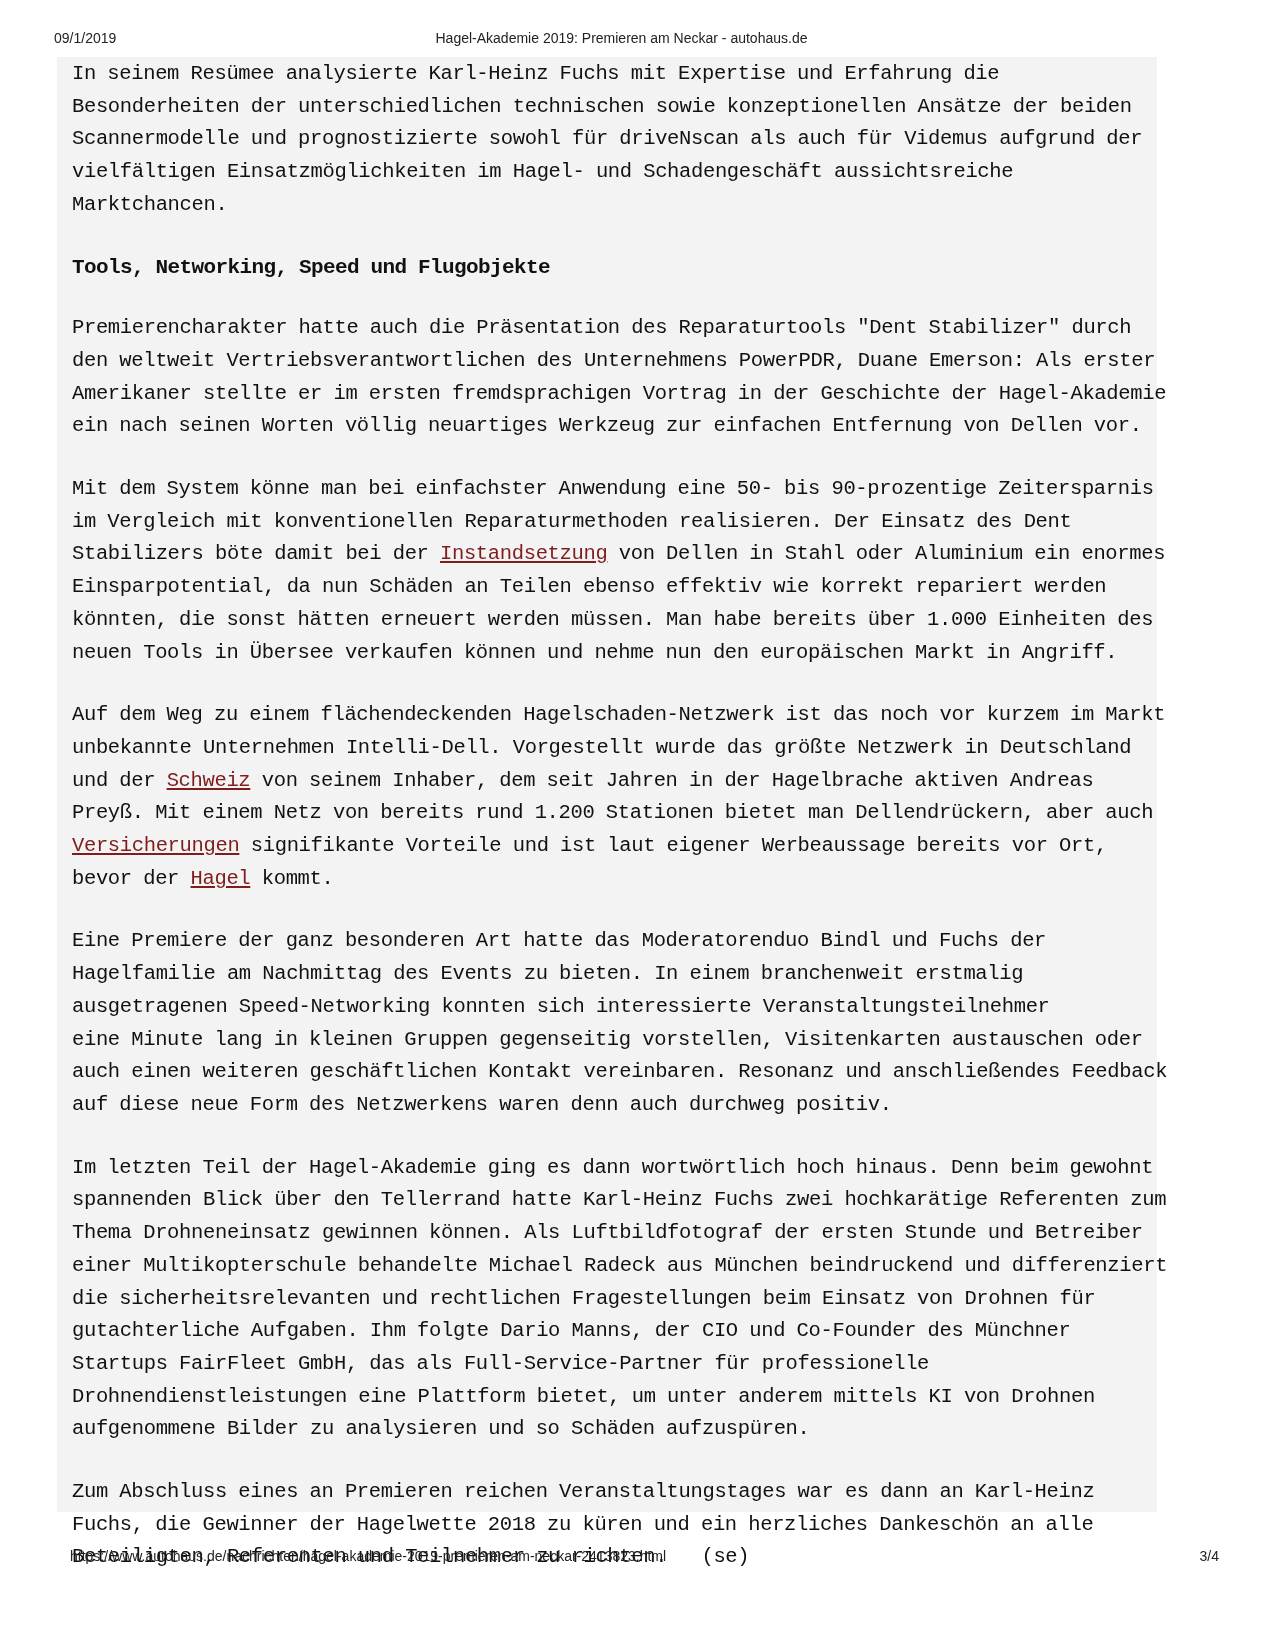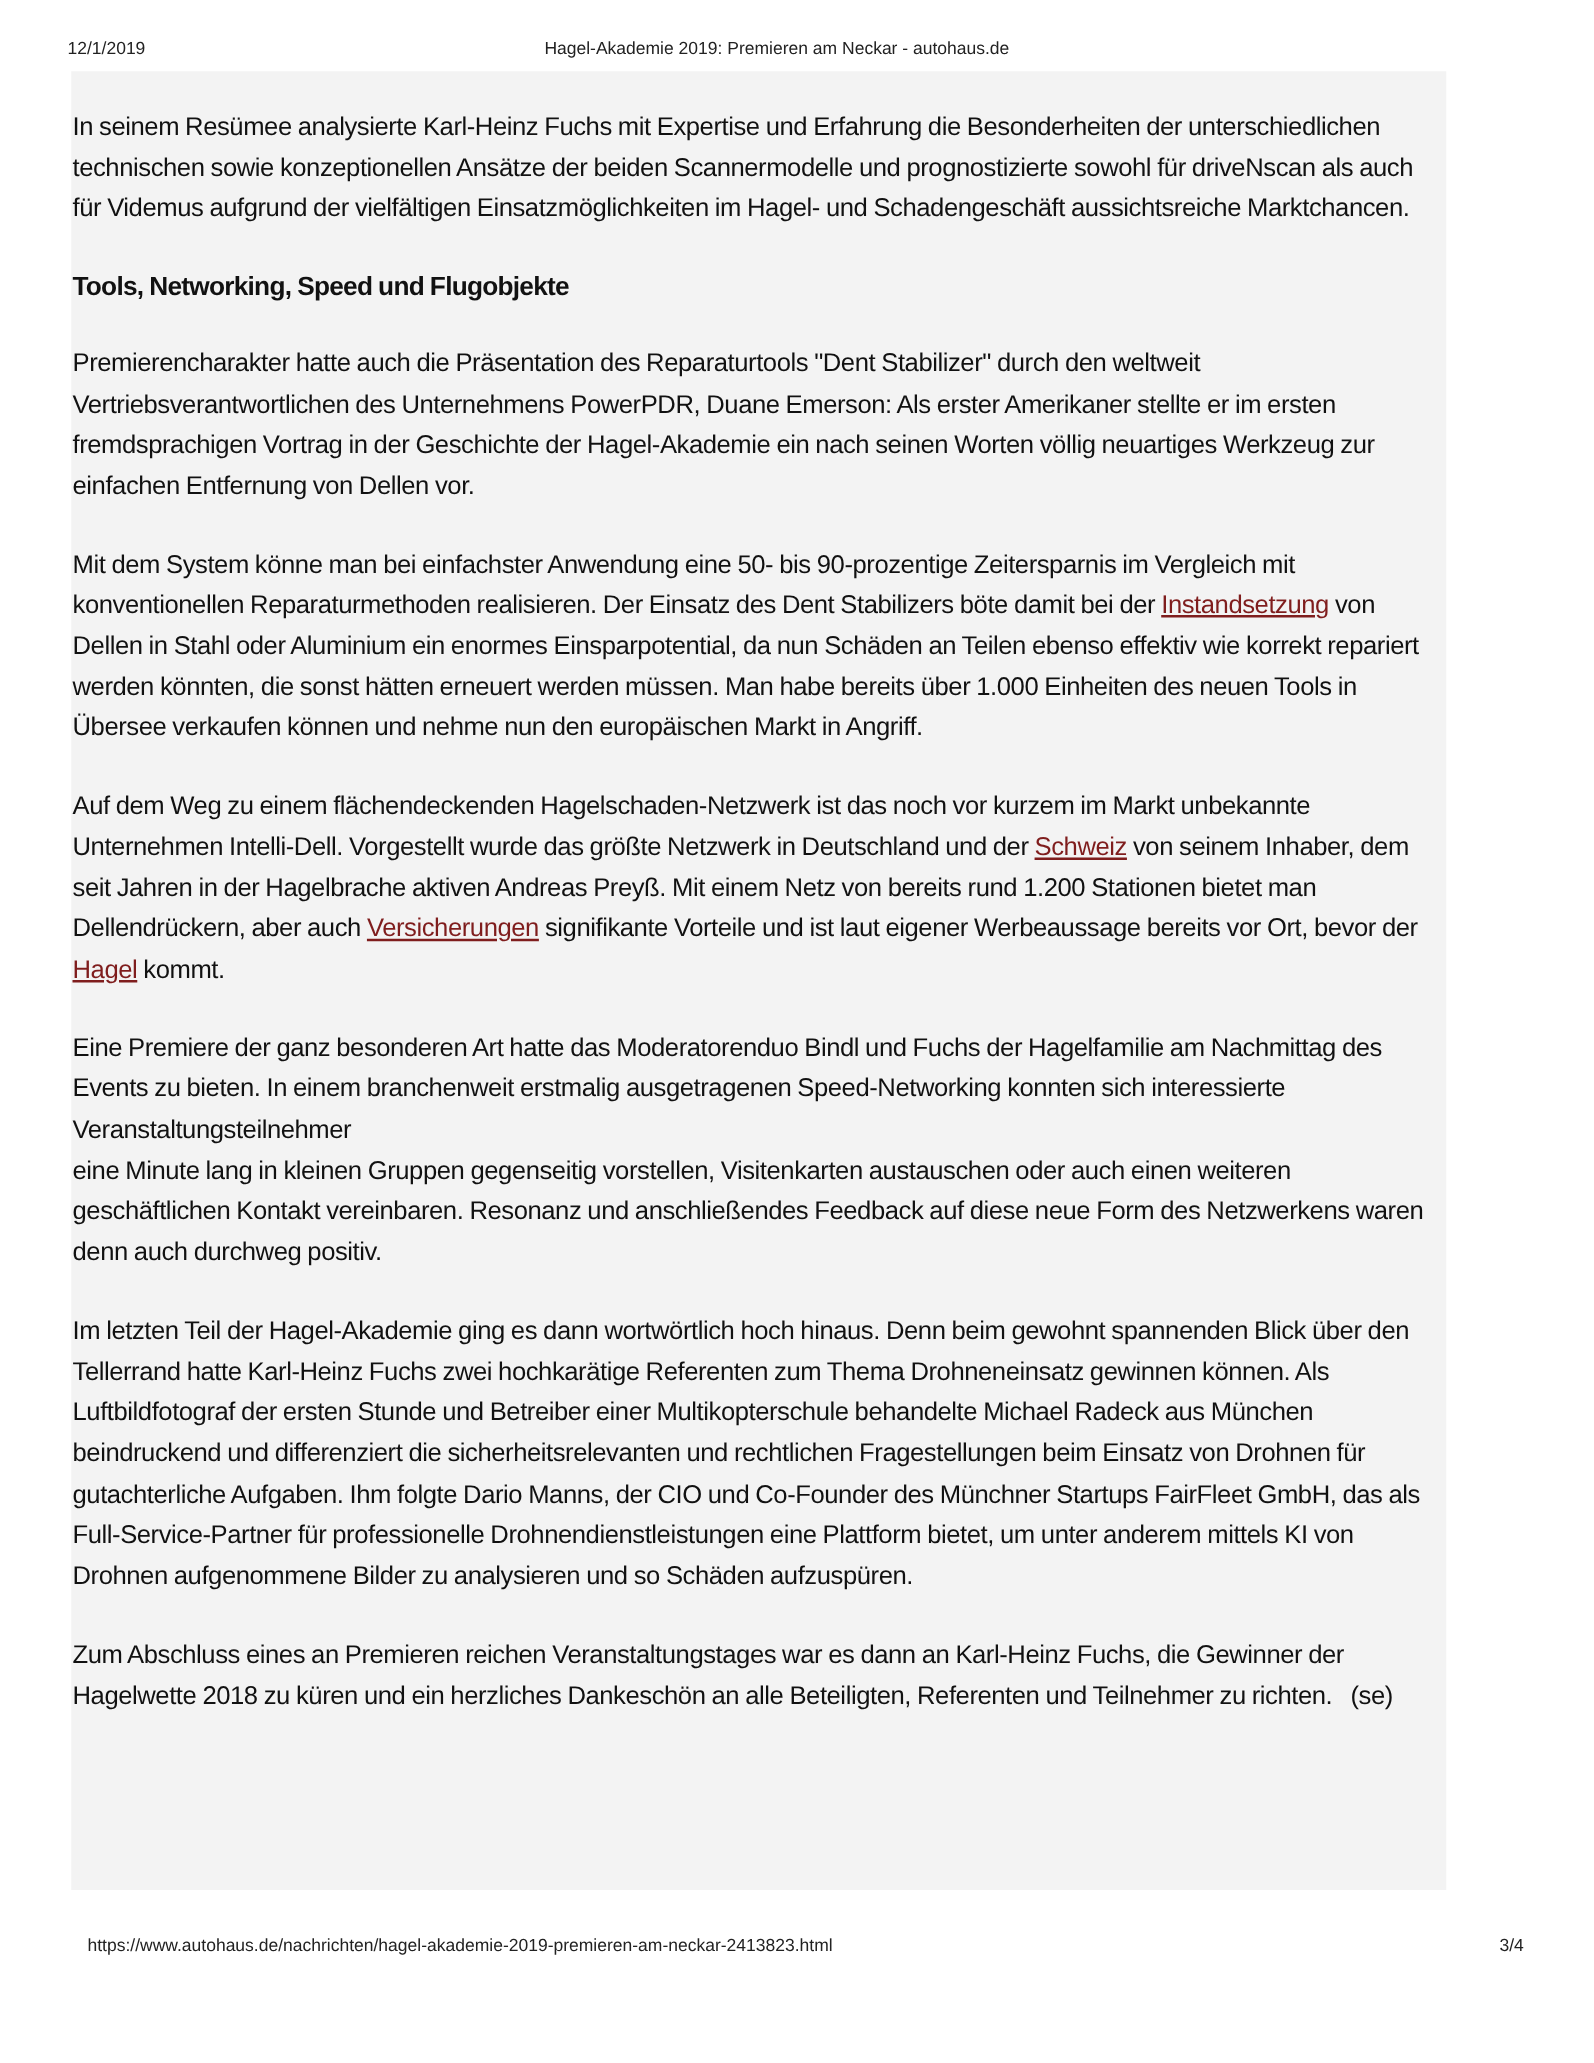--- a/index.html
+++ b/index.html
@@ -39,30 +39,29 @@
     .panel {
       position: absolute;
       left: 57px;
       top: 57px;
       width: 1100px;
       height: 1455px;
       background: #f3f3f3;
     }
     .content {
       position: absolute;
-      left: 58px;
+      left: 72px;
       top: 58px;
       width: 1100px;
-      font-family: Liberation Sans, sans-serif;
+      font-family: Liberation Mono, monospace;
       font-size: 20.5px;
       line-height: 32.7px;
       color: #111;
       letter-spacing: -0.35px;
       word-spacing: -0.5px;
-      margin-top: 28px;
     }
     .content p {
       margin: 0 0 30px 0;
     }
     .content h3 {
       margin: 0 0 28px 0;
       font-size: 21px;
       font-weight: bold;
       line-height: 32.7px;
       letter-spacing: -0.6px;
@@ -87,21 +86,21 @@
     .print-footer .page {
       position: absolute;
       right: 56px;
       margin-left: 47px;
     }
   </style>
 </head>
 <body>
 
 <div class="print-header">
-  <span class="date">12/1/2019</span>
+  <span class="date">09/1/2019</span>
   <span class="title">Hagel-Akademie 2019: Premieren am Neckar - autohaus.de</span>
 </div>
 
 <div class="panel"></div>
 
 <div class="content">
   <p>In seinem Resümee analysierte Karl-Heinz Fuchs mit Expertise und Erfahrung die Besonderheiten der unterschiedlichen technischen sowie konzeptionellen Ansätze der beiden Scannermodelle und prognostizierte sowohl für driveNscan als auch für Videmus aufgrund der vielfältigen Einsatzmöglichkeiten im Hagel- und Schadengeschäft aussichtsreiche Marktchancen.</p>
 
   <h3>Tools, Networking, Speed und Flugobjekte</h3>
 

